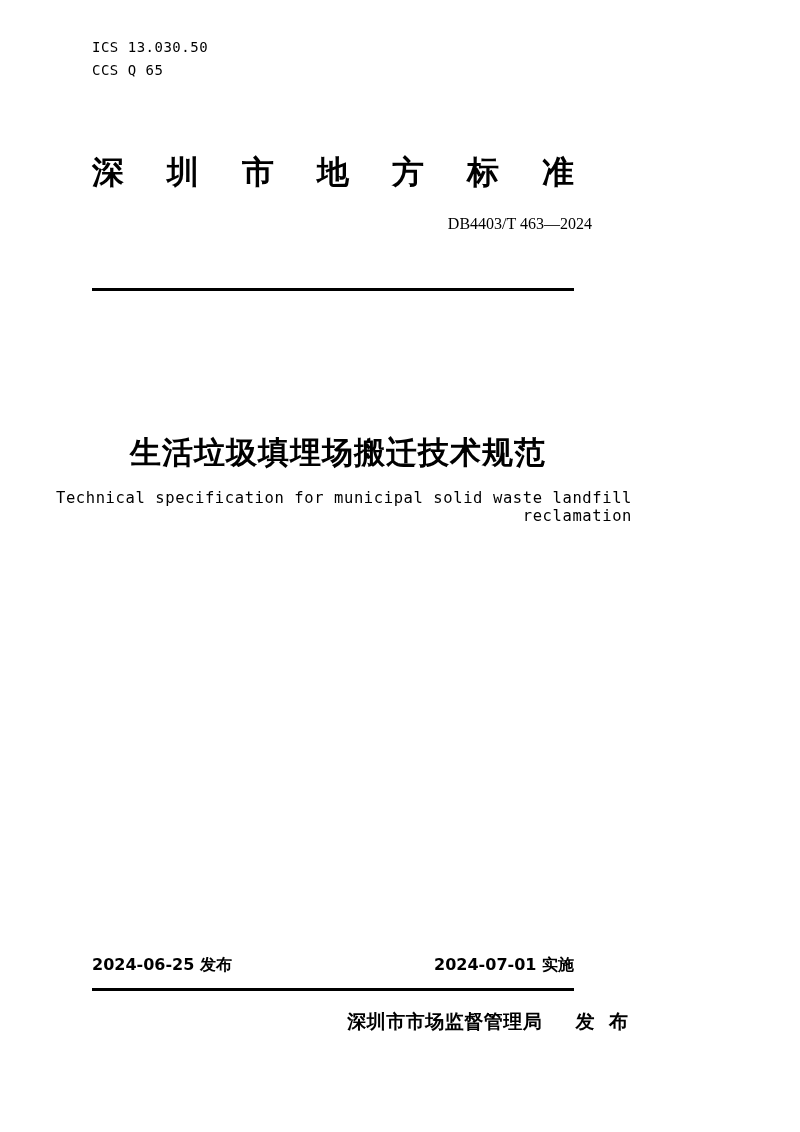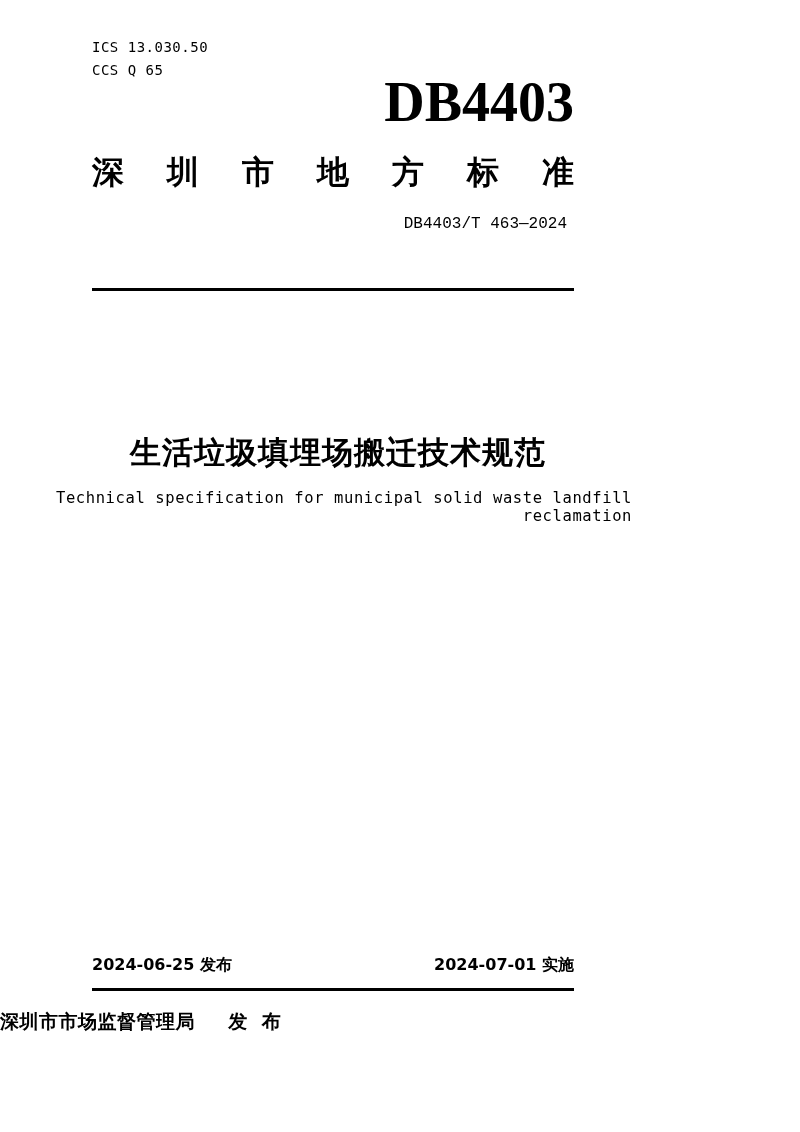--- a/index.html
+++ b/index.html
@@ -51,23 +51,23 @@
     font-family: "DejaVu Sans", sans-serif;
     font-weight: bold;
     font-size: 32px;
     line-height: 40px;
     color: #000;
   }
   .std-title-cn span { display: inline-block; }
 
   .std-number {
     position: absolute;
-    right: 65px;
+    right: 40px;
     top: 215px;
-    font-family: Liberation Mono, monospace;
+    font-family: Liberation Serif, serif;
     font-size: 16px;
     letter-spacing: 0px;
     color: #000;
   }
 
   .rule {
     position: absolute;
     left: 92px;
     right: 58px;
     top: 288px;
@@ -120,21 +120,21 @@
     right: 58px;
     top: 988px;
     height: 3px;
     background: #000;
   }
   .publisher {
     position: absolute;
     left: 0;
     right: 0;
     top: 1009px;
-    text-align: left;
+    text-align: right;
     font-family: "DejaVu Sans", sans-serif;
     font-weight: bold;
     font-size: 19px;
     letter-spacing: 0.5px;
     color: #000;
   }
   .publisher .pub-verb {
     display: inline-block;
     margin-left: 26px;
     letter-spacing: 4px;
@@ -143,21 +143,20 @@
 </head>
 <body>
 
 <div class="page">
 
   <div class="ics-block">
     <div>ICS 13.030.50</div>
     <div>CCS Q 65</div>
   </div>
 
-  <div class="std-code">DB4403</div>
 
   <div class="std-title-cn">
     <span>深</span>
     <span>圳</span>
     <span>市</span>
     <span>地</span>
     <span>方</span>
     <span>标</span>
     <span>准</span>
   </div>

